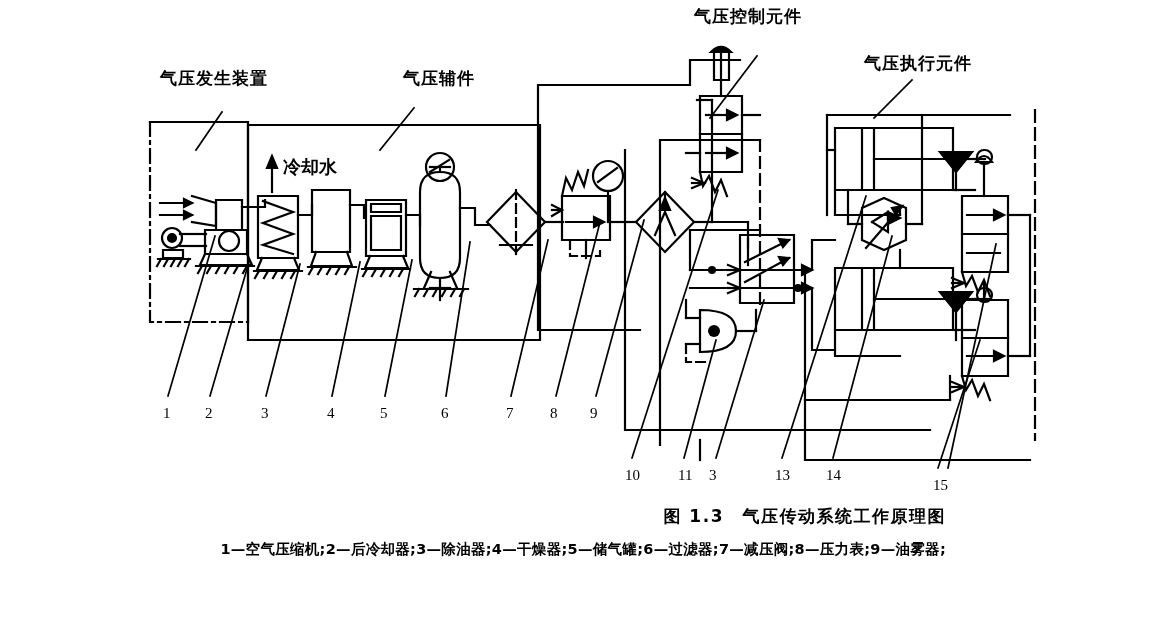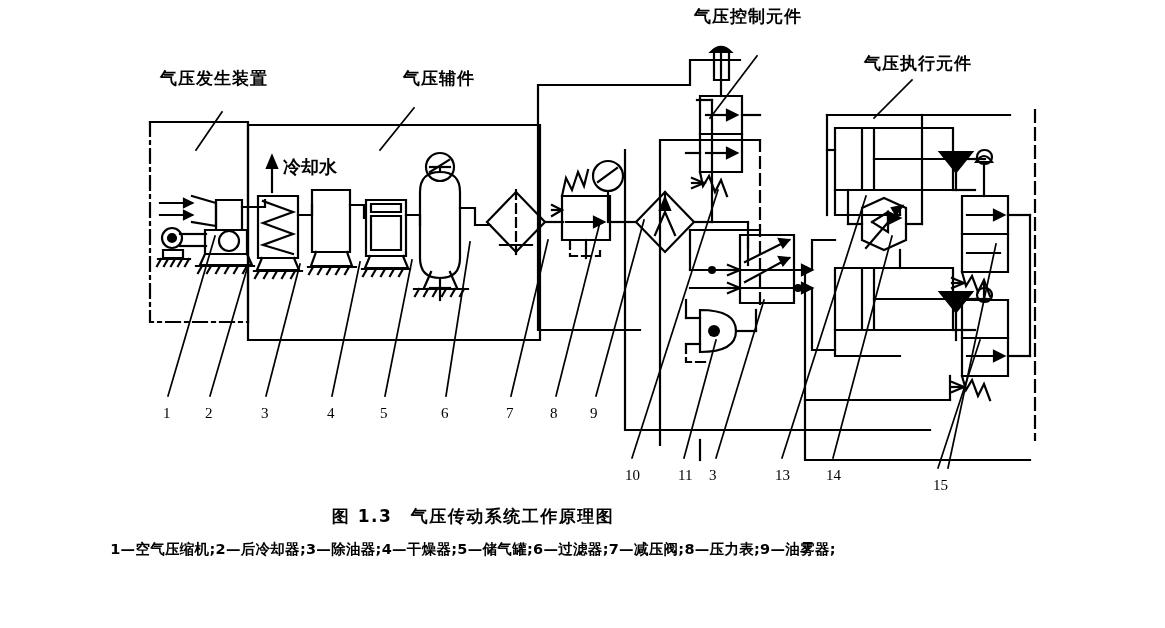--- a/index.html
+++ b/index.html
@@ -58,21 +58,21 @@
   .num-label {
     font-size: 15px;
     font-family: "Liberation Serif", serif;
     font-weight: normal;
   }
   .caption-wrap {
     position: absolute;
     left: 0;
     top: 505px;
     width: 946px;
-    text-align: center;
+    text-align: right;
   }
   .fig-title {
     font-size: 17px;
     font-weight: bold;
     letter-spacing: 1.5px;
     margin: 0 0 12px 0;
   }
   .legend-line {
     font-size: 14.5px;
     font-weight: bold;

